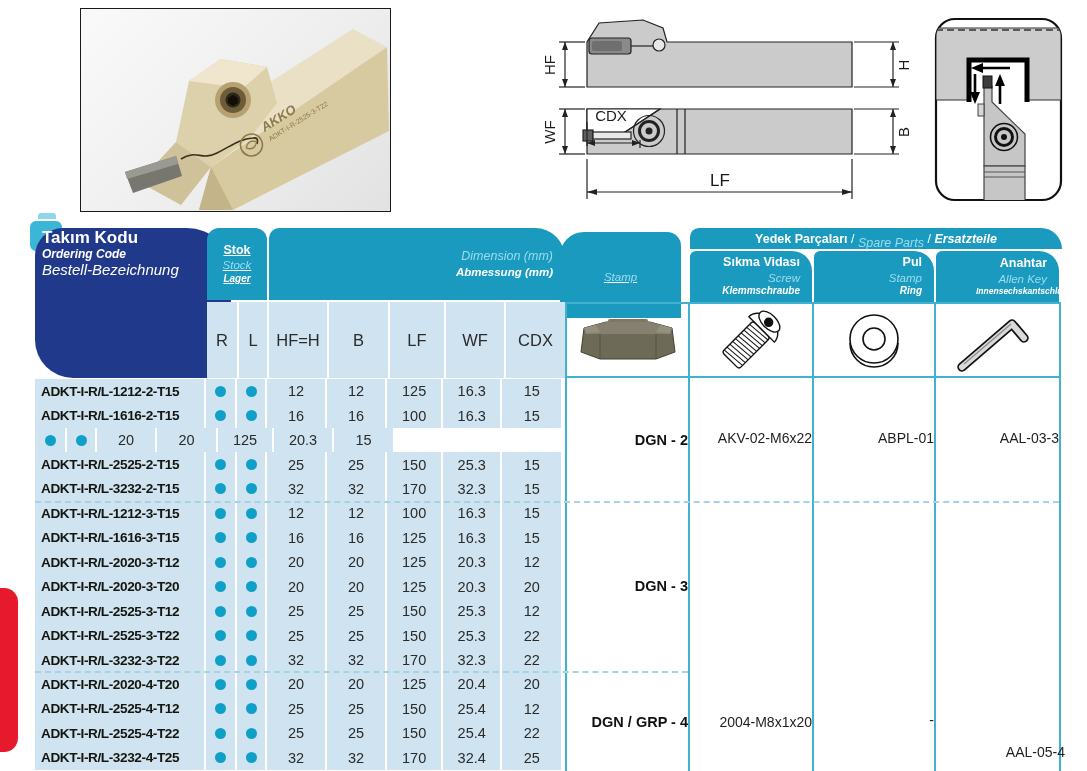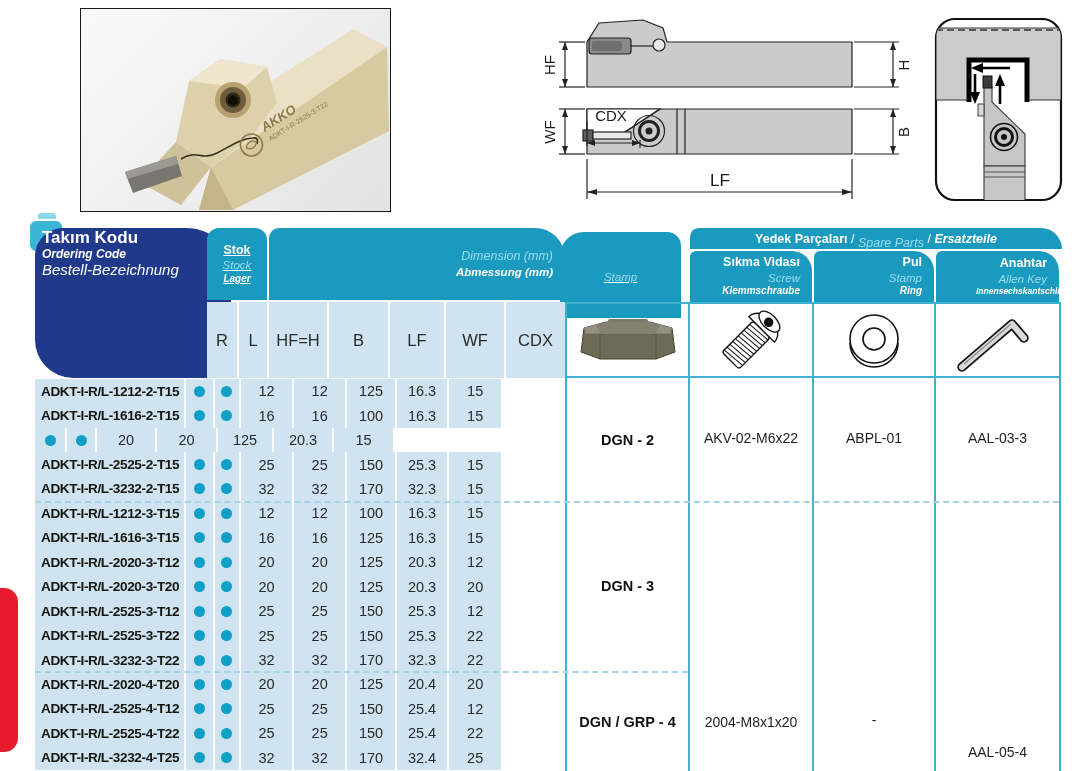--- a/index.html
+++ b/index.html
@@ -49,35 +49,35 @@
   #key-header .l3{font-size:8.5px;padding-left:40px;}
 
   
   #subheader{left:207px;top:302px;width:358px;height:76px;display:flex;gap:2px;}
   #subheader .shc{background:var(--rowblue);display:flex;align-items:center;justify-content:center;
      font-size:16.5px;color:#2b2b2b;}
   .w-r{width:30px;} .w-l{width:28px;} .w-hf{width:58px;} .w-b{width:59px;}
   .w-lf{width:54px;} .w-wf{width:58px;} .w-cdx{width:59px;}
 
   
-  #rows{left:35px;top:379px;width:466px;display:flex;flex-direction:column;}
+  #rows{left:35px;top:379px;width:526px;display:flex;flex-direction:column;}
   .trow{display:flex;gap:2px;height:24.45px;}
   .cell{background:var(--rowblue);display:flex;align-items:center;justify-content:center;
      font-size:14.5px;color:#2a2a2a;}
   .c-code{width:170px;justify-content:flex-start;padding-left:6px;box-sizing:border-box;
      font-weight:bold;font-size:13.6px;letter-spacing:-0.4px;color:#15150f;}
   .c-dot{width:30px;} .c-dot2{width:28px;}
   .c-hf{width:58px;} .c-b{width:59px;} .c-lf{width:54px;} .c-wf{width:58px;} .c-cdx{width:59px;}
   .dot{width:11px;height:11px;border-radius:50%;background:var(--dot);}
 
   
   .vline{position:absolute;top:302px;height:469px;width:2px;background:var(--bteal);}
   .hline{position:absolute;height:2px;background:var(--bteal);}
   .dashline{position:absolute;height:0;border-top:2px dashed var(--dash);}
-  .sp-val{position:absolute;text-align:center;font-size:14px;color:#1e1e1e;}
+  .sp-val{position:absolute;text-align:right;font-size:14px;color:#1e1e1e;}
   .sp-val.bold{font-weight:bold;font-size:14.5px;color:#111;}
 
   #red-tab{left:0;top:588px;width:18px;height:164px;background:var(--red);border-radius:0 14px 14px 0;}
 
   svg text{font-family:"Liberation Sans", sans-serif;}
 </style>
 </head>
 <body>
 
 <div class="abs" id="photo-box">
@@ -568,15 +568,15 @@
 <div class="sp-val bold" style="left:567px;top:578px;width:121px;">DGN - 3</div>
 <div class="sp-val bold" style="left:567px;top:714px;width:121px;">DGN / GRP - 4</div>
 
 <div class="sp-val" style="left:690px;top:430px;width:122px;">AKV-02-M6x22</div>
 <div class="sp-val" style="left:690px;top:714px;width:122px;">2004-M8x1x20</div>
 
 <div class="sp-val" style="left:814px;top:430px;width:120px;">ABPL-01</div>
 <div class="sp-val" style="left:814px;top:712px;width:120px;">-</div>
 
 <div class="sp-val" style="left:936px;top:430px;width:123px;">AAL-03-3</div>
-<div class="sp-val" style="left:936px;top:744px;width:123px;">AAL-05-4</div>
+<div class="sp-val" style="left:936px;top:744px;width:123px;padding-left:6px;">AAL-05-4</div>
 
 <div class="abs" id="red-tab"></div>
 
 </body></html>

